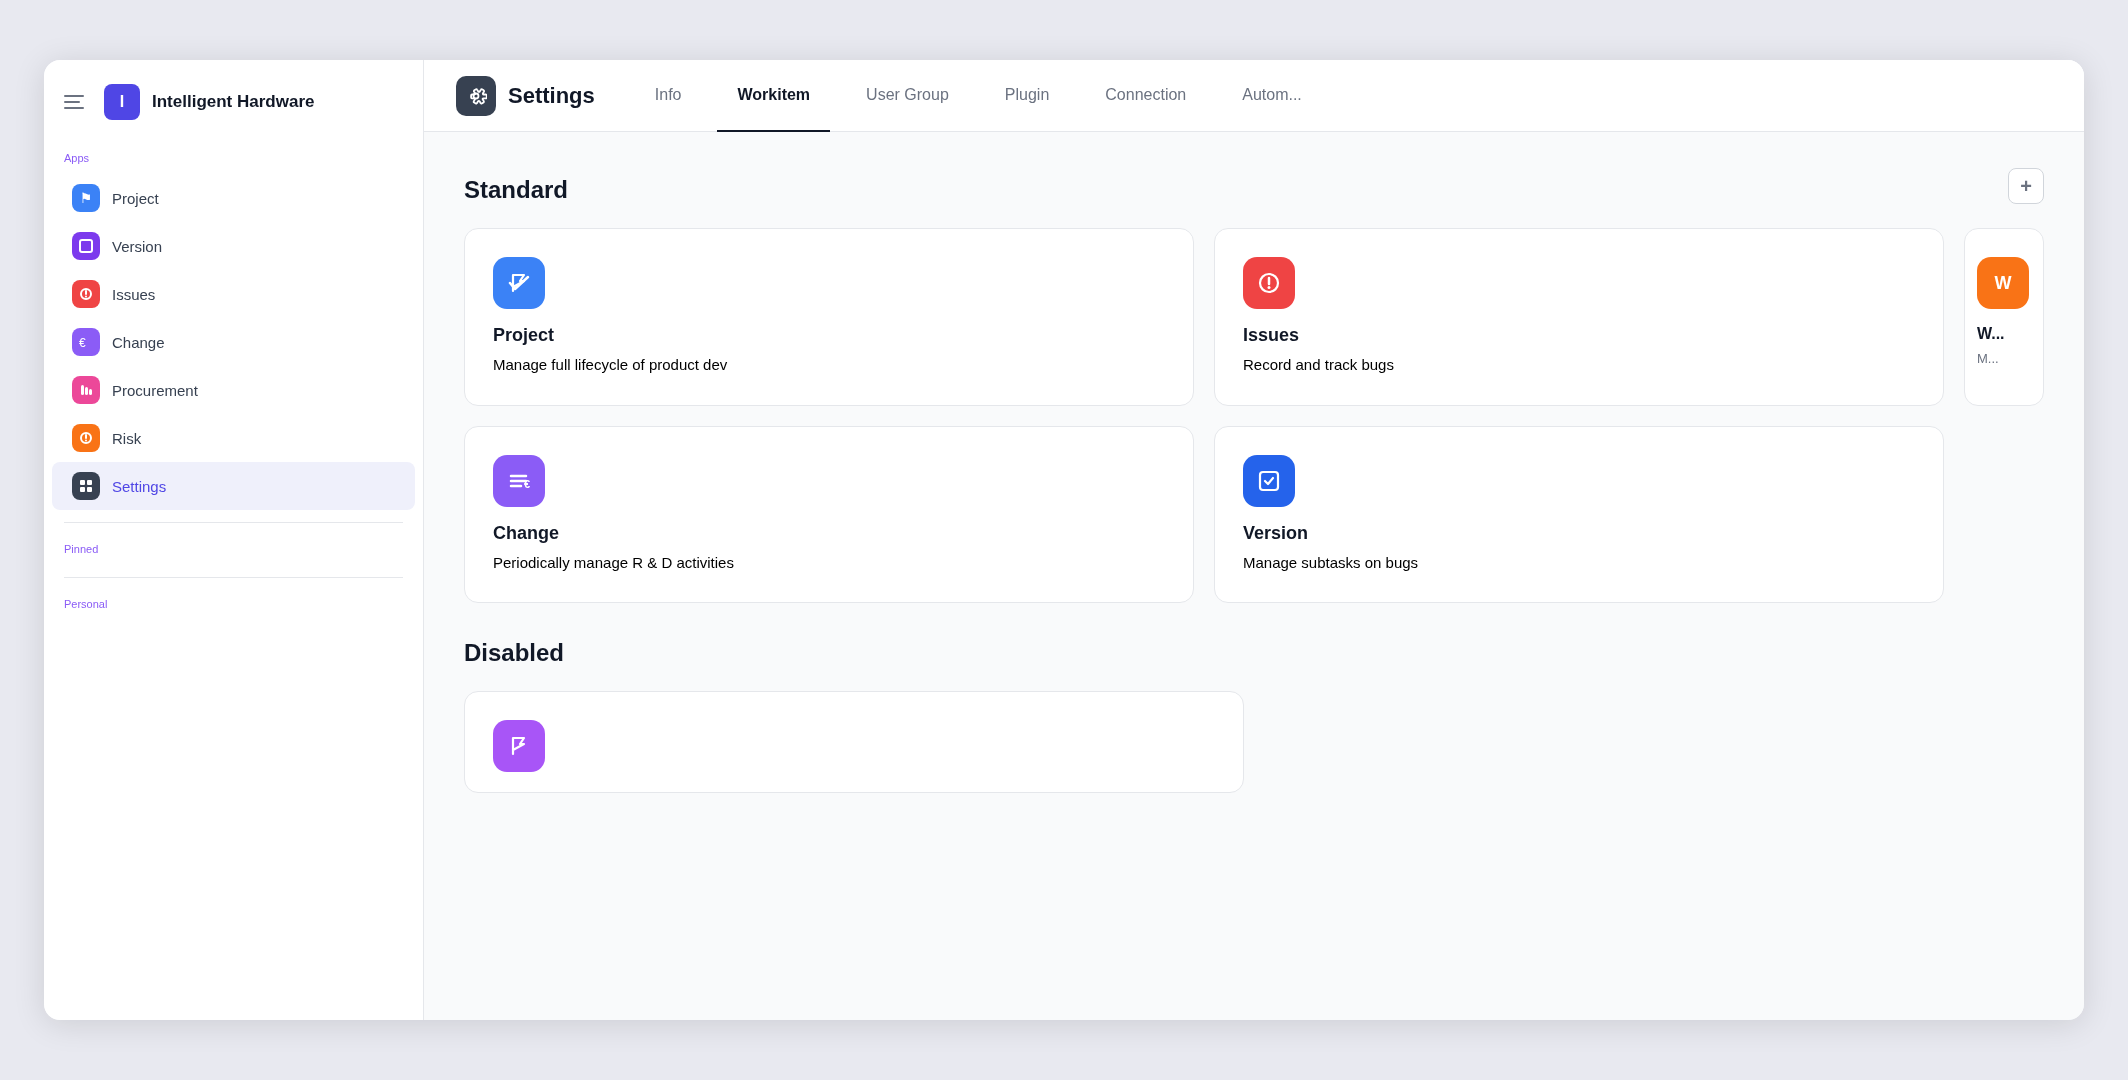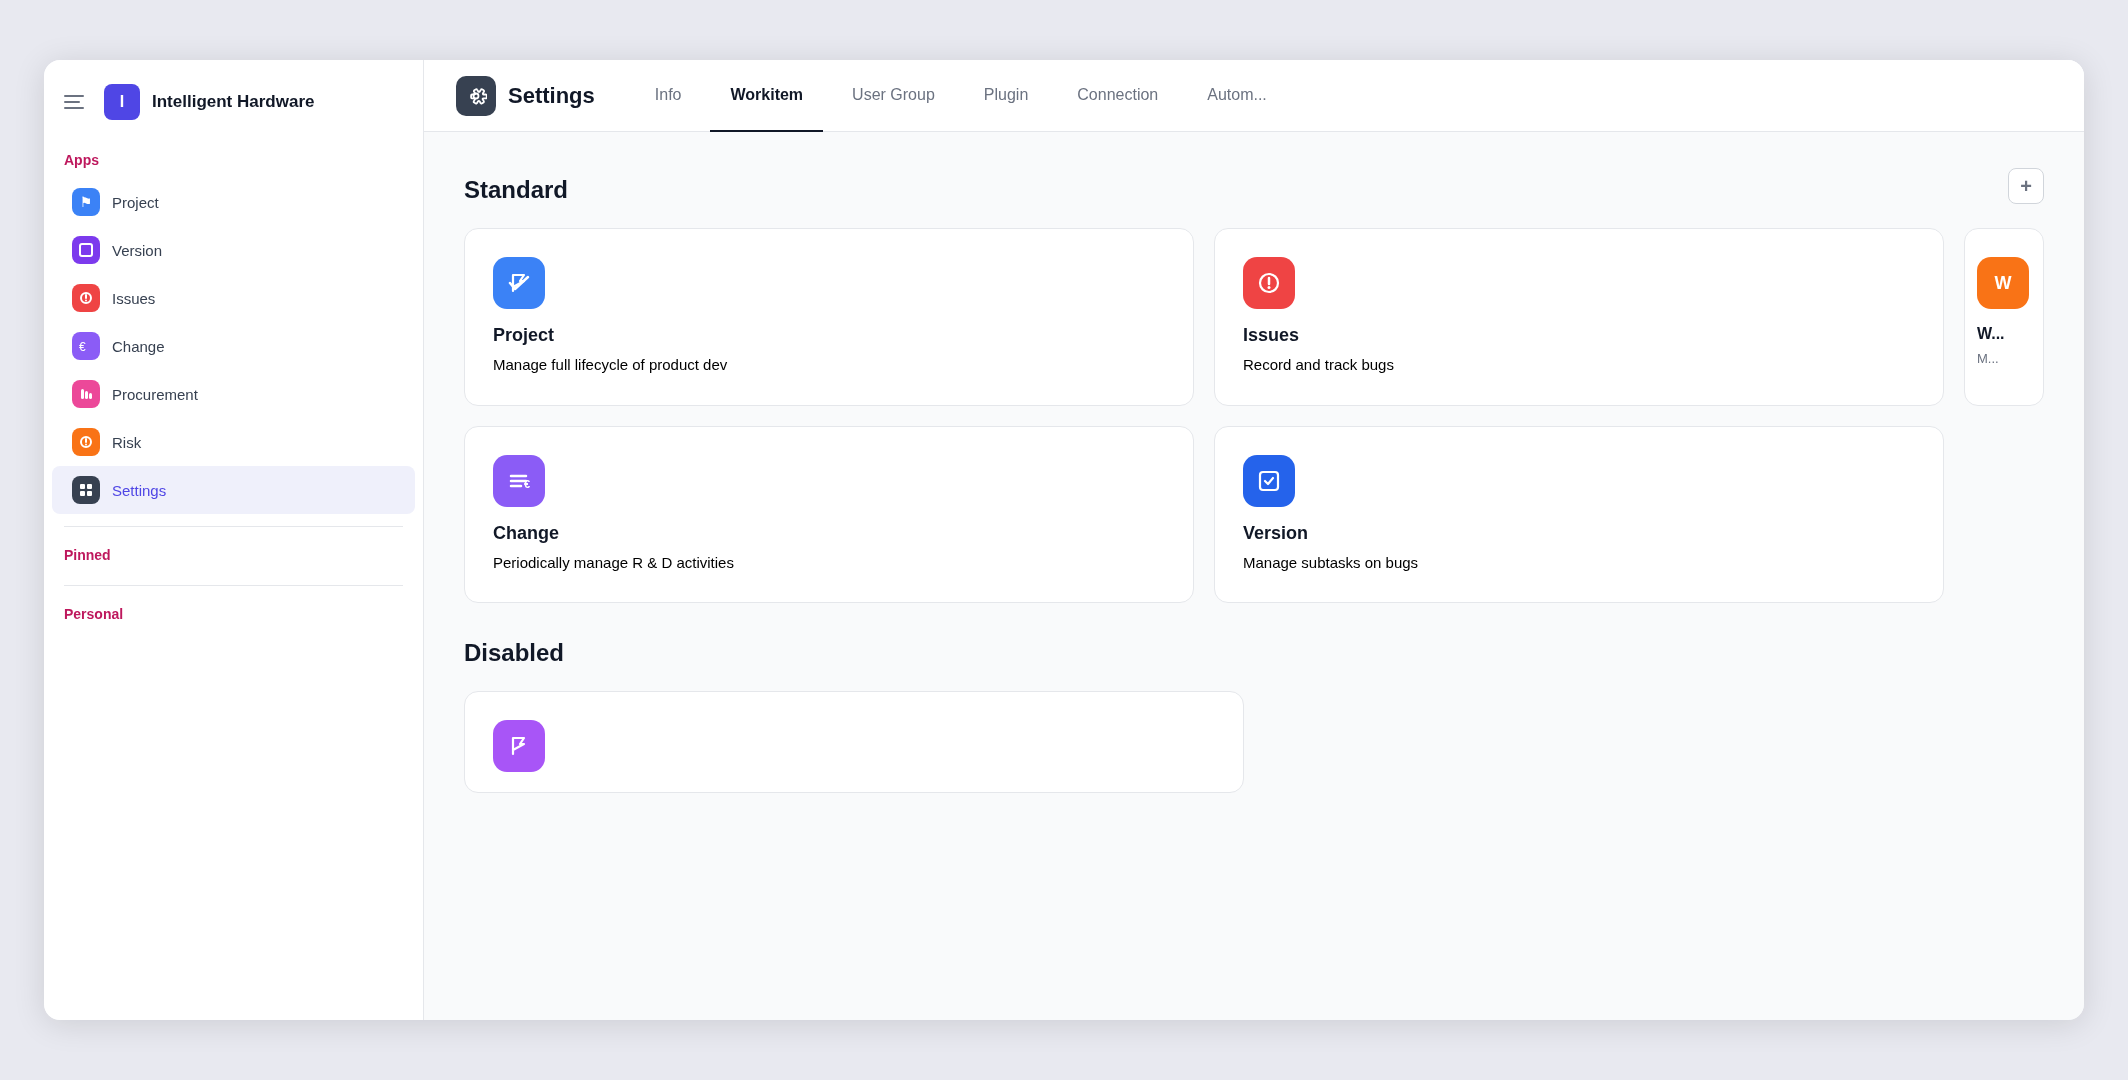--- a/index.html
+++ b/index.html
@@ -67,23 +67,23 @@
       color: white;
       font-weight: 700;
       font-size: 16px;
     }
     .workspace-name {
       font-size: 17px;
       font-weight: 600;
       color: #111827;
     }
     .section-label {
-      font-size: 14px;
-      color: #be185d;
-      font-weight: 700;
+      font-size: 11px;
+      color: #8b5cf6;
+      font-weight: 400;
       padding: 0 20px 10px 20px;
       margin-top: 8px;
     }
     .nav-item {
       display: flex;
       align-items: center;
       gap: 12px;
       padding: 10px 20px;
       cursor: pointer;
       border-radius: 8px;
@@ -153,21 +153,21 @@
     }
     .settings-title {
       font-size: 22px;
       font-weight: 700;
       color: #111827;
       margin-right: 40px;
     }
     .top-nav {
       display: flex;
       align-items: center;
-      gap: 9px;
+      gap: 16px;
       flex: 1;
     }
     .top-nav-item {
       padding: 0 20px;
       height: 72px;
       display: flex;
       align-items: center;
       font-size: 16px;
       color: #6b7280;
       cursor: pointer;

